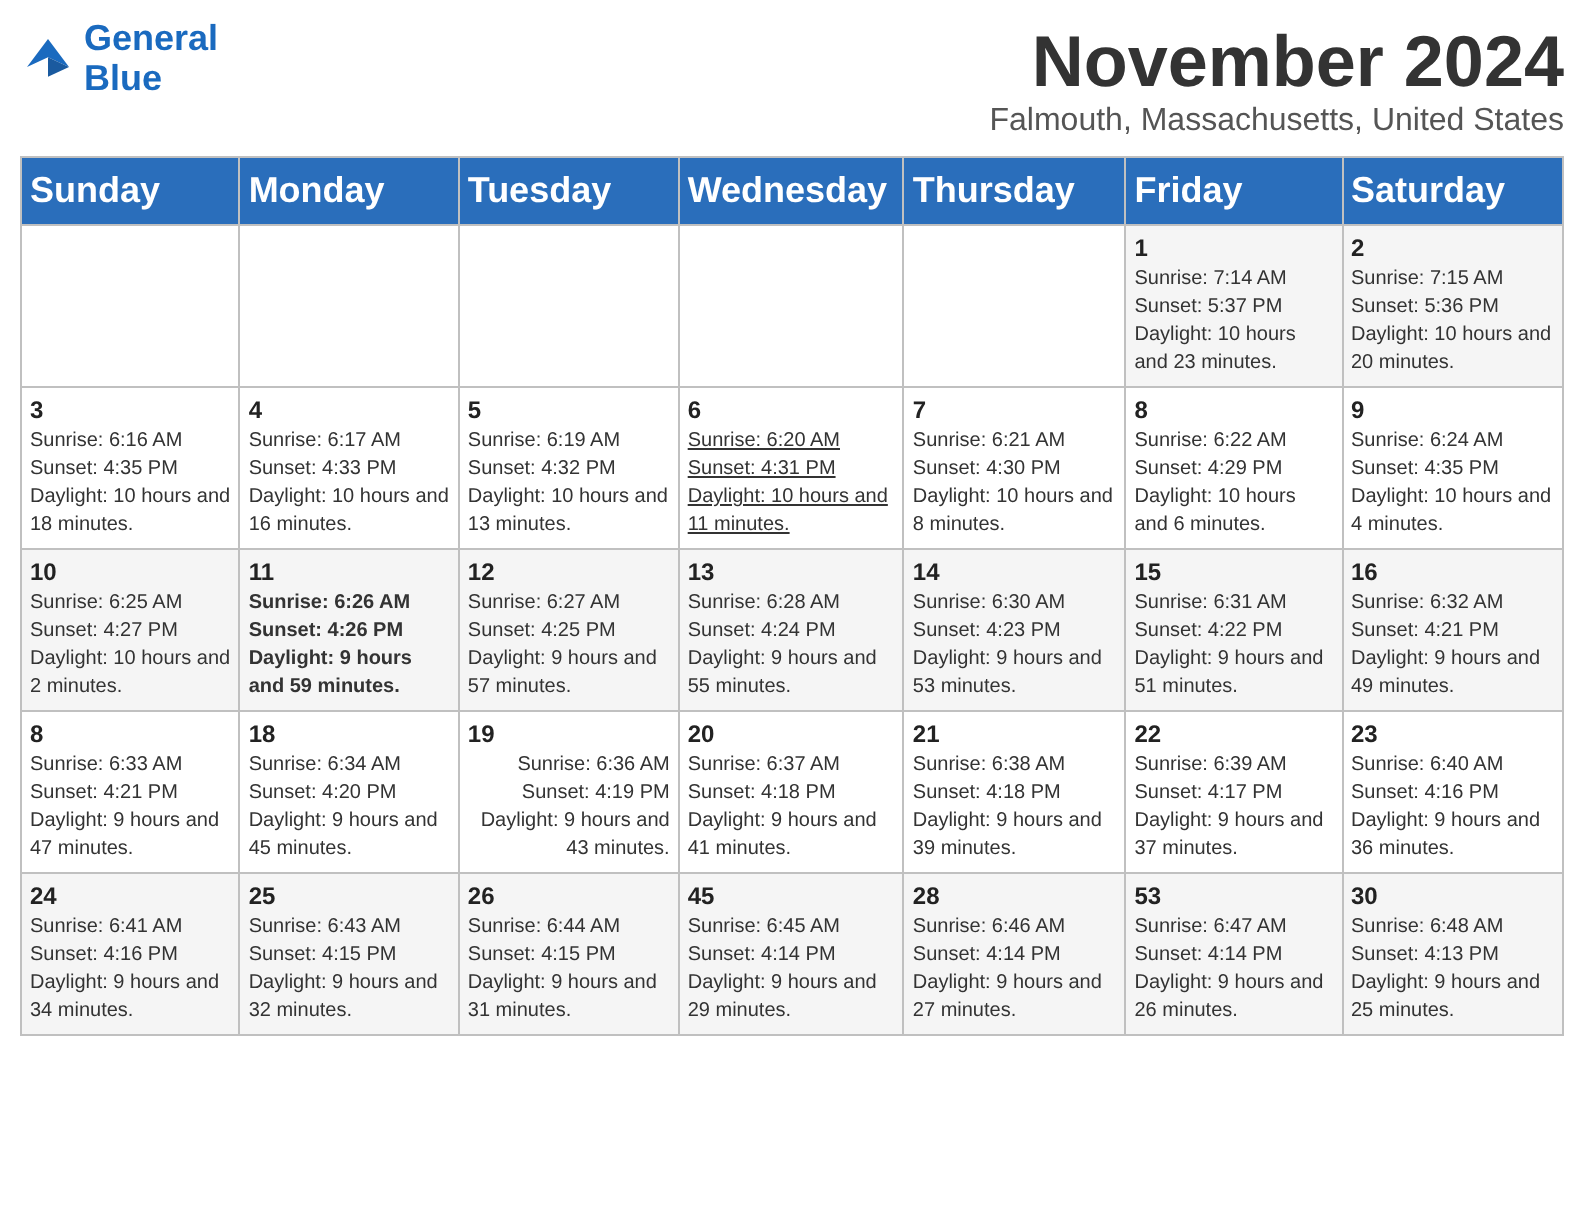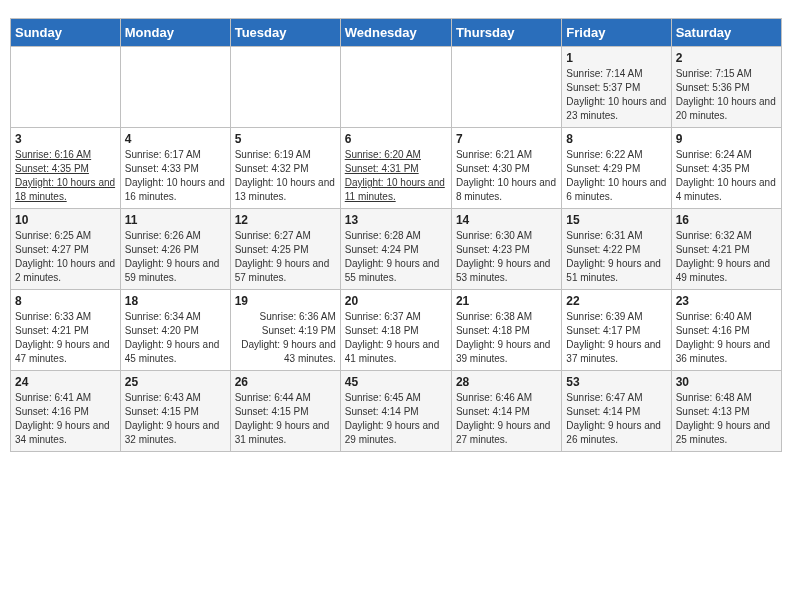--- a/index.html
+++ b/index.html
@@ -47,21 +47,21 @@
     table {
       width: 100%;
       border-collapse: collapse;
       font-size: 11px;
     }
     thead tr th {
       background-color: #2a6ebb;
       color: #fff;
       padding: 6px 4px;
       text-align: left;
-      font-size: 13px;
+      font-size: 18px;
       border: 1px solid #c0c0c0;
     }
     tbody tr td {
       border: 1px solid #c0c0c0;
       vertical-align: top;
       padding: 4px;
       width: 113px;
       min-height: 80px;
       background: #fff;
     }
@@ -84,20 +84,34 @@
       line-height: 1.4;
     }
     .empty-cell {
       background: #fff !important;
     }
   </style>
 </head>
 <body>
 
 <div class="header-area">
+  <div class="logo">
+    <svg class="logo-bird" viewBox="0 0 40 40" xmlns="http://www.w3.org/2000/svg">
+      <polygon points="20,5 35,25 20,18 5,25" fill="#1a6abf"></polygon>
+      <polygon points="20,18 35,25 20,32" fill="#1a5a9f"></polygon>
+    </svg>
+    <div class="logo-text">
+      <div><span class="blue">General</span></div>
+      <div><span class="blue">Blue</span></div>
+    </div>
+  </div>
+  <div class="title-area">
+    <div class="month-title">November 2024</div>
+    <div class="location-title">Falmouth, Massachusetts, United States</div>
+  </div>
 </div>
 
 <table>
   <thead>
     <tr>
     <th>Sunday</th>
         <th>Monday</th>
         <th>Tuesday</th>
         <th>Wednesday</th>
         <th>Thursday</th>
@@ -121,21 +135,21 @@
         <td>
           <span class="day-num">2</span>
           <div class="day-info" style="white-space: pre-line;">Sunrise: 7:15 AM
 Sunset: 5:36 PM
 Daylight: 10 hours and 20 minutes.</div>
         </td>
       </tr>
       <tr>
         <td>
           <span class="day-num">3</span>
-          <div class="day-info" style="white-space: pre-line; text-decoration: underline;">Sunrise: 6:16 AM
+          <div class="day-info" style="white-space: pre-line;">Sunrise: 6:16 AM
 Sunset: 4:35 PM
 Daylight: 10 hours and 18 minutes.</div>
         </td>
         <td>
           <span class="day-num">4</span>
           <div class="day-info" style="white-space: pre-line;">Sunrise: 6:17 AM
 Sunset: 4:33 PM
 Daylight: 10 hours and 16 minutes.</div>
         </td>
         <td>
@@ -171,21 +185,21 @@
       </tr>
       <tr>
         <td>
           <span class="day-num">10</span>
           <div class="day-info" style="white-space: pre-line;">Sunrise: 6:25 AM
 Sunset: 4:27 PM
 Daylight: 10 hours and 2 minutes.</div>
         </td>
         <td>
           <span class="day-num">11</span>
-          <div class="day-info" style="white-space: pre-line;">Sunrise: 6:26 AM
+          <div class="day-info" style="white-space: pre-line; font-weight: bold;">Sunrise: 6:26 AM
 Sunset: 4:26 PM
 Daylight: 9 hours and 59 minutes.</div>
         </td>
         <td>
           <span class="day-num">12</span>
           <div class="day-info" style="white-space: pre-line;">Sunrise: 6:27 AM
 Sunset: 4:25 PM
 Daylight: 9 hours and 57 minutes.</div>
         </td>
         <td>

